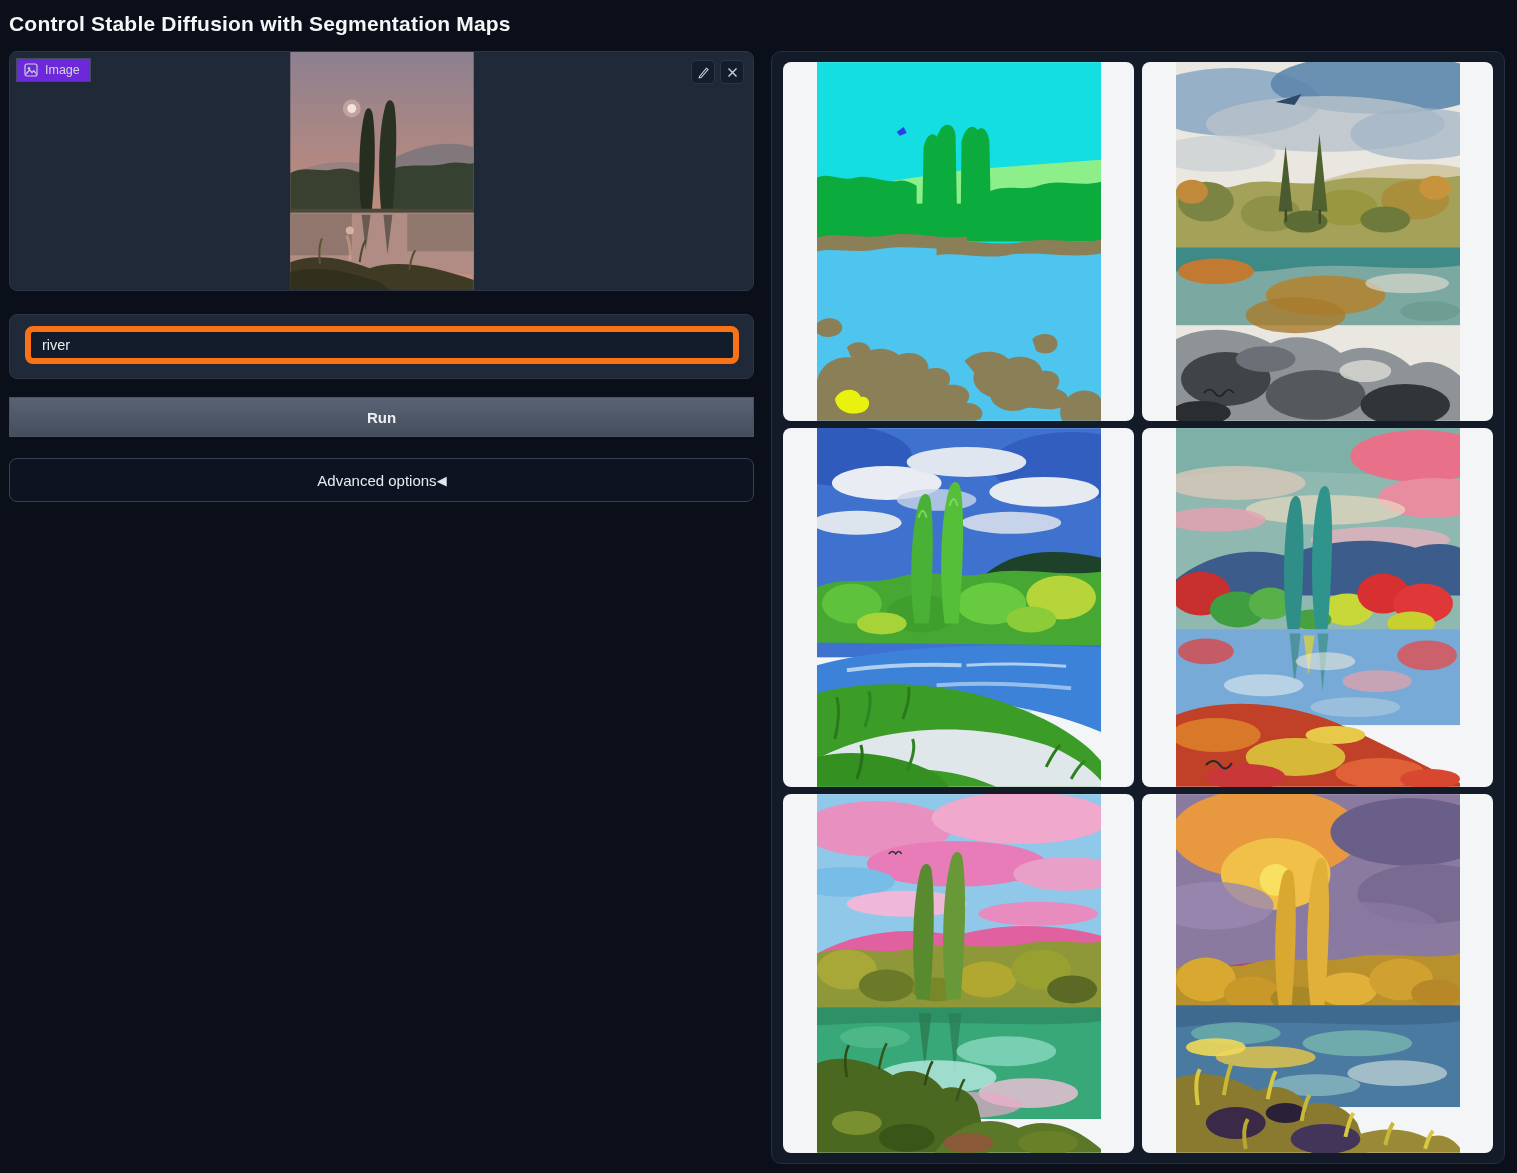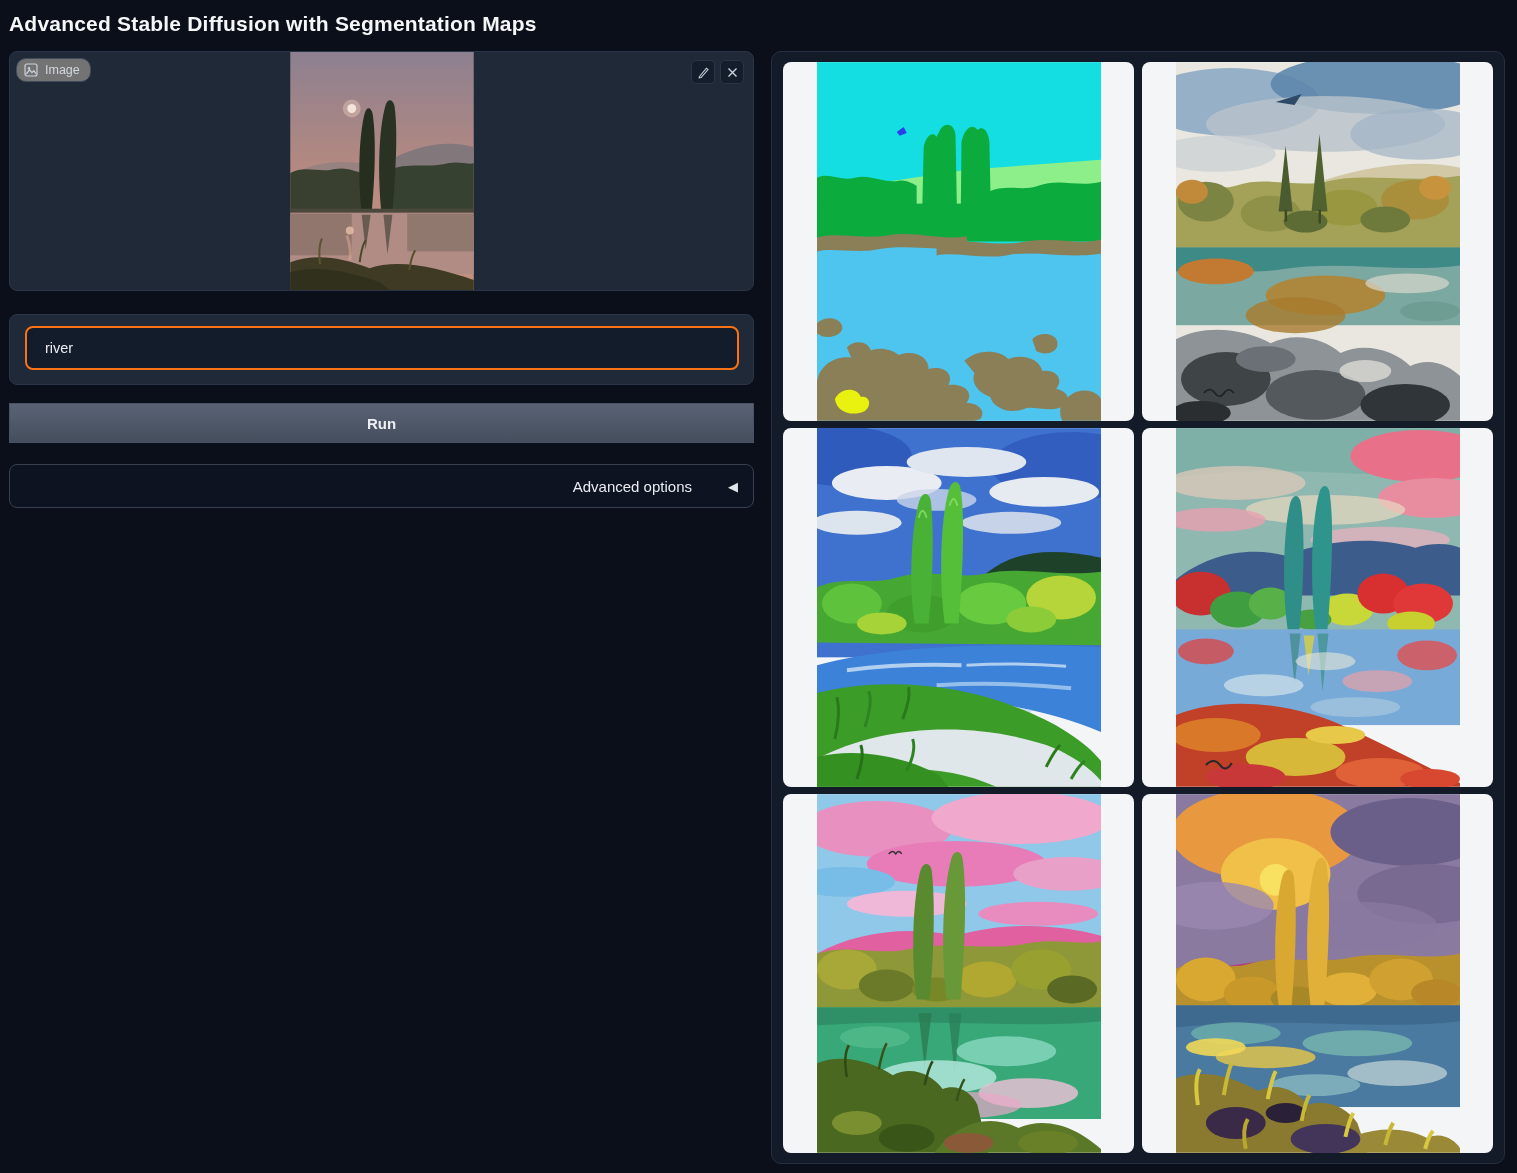--- a/index.html
+++ b/index.html
@@ -4,48 +4,48 @@
 <style>
   html,body{margin:0;padding:0;background:#0b0f19;width:1517px;height:1173px;overflow:hidden;
     font-family:"Liberation Sans",sans-serif;-webkit-font-smoothing:antialiased;}
   .page{padding:8px 12px 10px 9px;box-sizing:border-box;}
   .title{font-size:21px;font-weight:700;color:#f4f6f8;margin:4px 0 15px 0;letter-spacing:.2px;}
   .layout{display:flex;gap:17px;align-items:flex-start;}
   .left-col{width:745px;flex:none;}
   .block{background:#1f2937;border:1px solid #2b3546;border-radius:8px;box-sizing:border-box;}
   .image-block{position:relative;height:240px;display:flex;justify-content:center;overflow:hidden;}
   .image-chip{position:absolute;top:6px;left:6px;display:flex;align-items:center;gap:7px;
-    background:#737373;border:1px solid #414c5f;border-radius:10px;padding:4px 10px 4px 7px;
+    background:#6d28d9;border:1px solid #414c5f;border-radius:0;padding:4px 10px 4px 7px;
     color:#d2d7de;font-size:12.5px;z-index:2;}
   .image-actions{position:absolute;top:8px;right:9px;display:flex;gap:5px;z-index:2;}
   .icon-btn{width:24px;height:24px;display:flex;align-items:center;justify-content:center;
     background:#141d2b;border:1px solid #2b3546;border-radius:5px;color:#ccd2db;cursor:pointer;padding:0;}
   .preview-svg{height:238px;width:184px;display:block;}
   .prompt-block{margin-top:23px;padding:11px 14px 14px 15px;}
   .prompt-label{display:block;color:#ced3db;font-size:13px;margin-bottom:9px;}
-  .prompt-input{width:100%;box-sizing:border-box;height:44px;background:#131c2a;border:2px solid #f97316;
-    border-radius:8px;color:#e9ebef;font-size:14.5px;padding:0 18px;font-family:inherit;outline:none;}
+  .prompt-input{width:100%;box-sizing:border-box;height:38px;background:#131c2a;border:6px solid #f97316;
+    border-radius:8px;color:#e9ebef;font-size:14.5px;padding:0 11px;font-family:inherit;outline:none;}
   .run-btn{margin-top:18px;height:40px;width:100%;border:1px solid #4a5363;border-radius:0;
     background:linear-gradient(to bottom,#5a6375 0%,#454e5d 100%);color:#edeff3;font-weight:700;
     font-size:15px;font-family:inherit;cursor:pointer;display:block;}
   .accordion{margin-top:21px;height:44px;box-sizing:border-box;border:1px solid #374151;border-radius:8px;
-    background:#0d1320;display:flex;align-items:center;justify-content:flex-end;
-    padding:0 15px 0 16px;color:#e9ebef;font-size:15px;cursor:pointer;gap:36px;}
+    background:#0d1320;display:flex;align-items:center;justify-content:center;
+    padding:0 15px 0 16px;color:#e9ebef;font-size:15px;cursor:pointer;}
   .accordion .arrow{color:#e2e5ea;font-size:13px;line-height:1;}
   .gallery{width:735px;box-sizing:border-box;background:#141b28;border:1px solid #262f40;border-radius:10px;
     padding:10px 11px;display:grid;grid-template-columns:1fr 1fr;gap:7px 8px;}
   .card{height:359px;background:#f3f5f7;border-radius:8px;display:flex;justify-content:center;
     overflow:hidden;cursor:pointer;}
   .card svg{height:359px;width:284px;display:block;}
 </style>
 </head>
 <body>
 
 <div class="page">
-  <div class="title">Advanced Stable Diffusion with Segmentation Maps</div>
+  <div class="title">Control Stable Diffusion with Segmentation Maps</div>
 
   <div class="layout">
 
     <div class="left-col">
 
       <div class="block image-block">
         <div class="image-chip">
           <span style="display:flex;">
             <svg width="14" height="14" viewBox="0 0 14 14">
               <rect x="1" y="1" width="12" height="12" rx="2" fill="none" stroke="#ccd2db" stroke-width="1.2"></rect>

